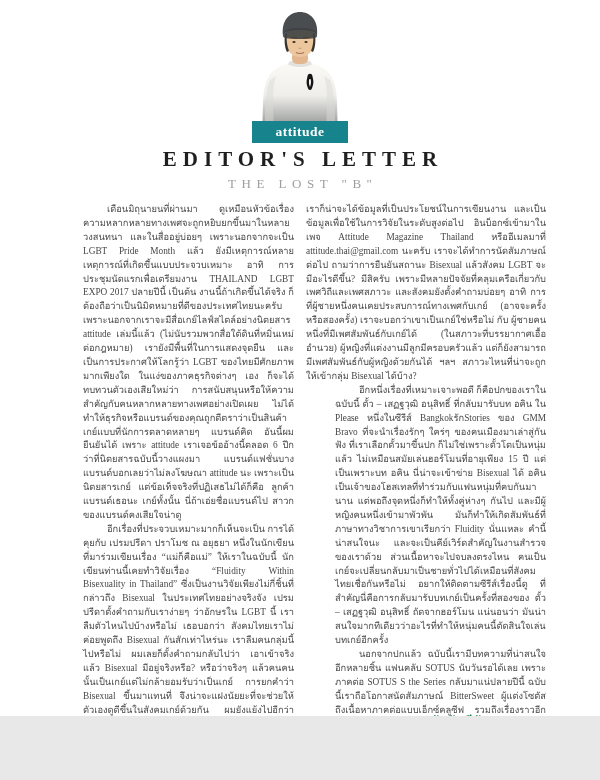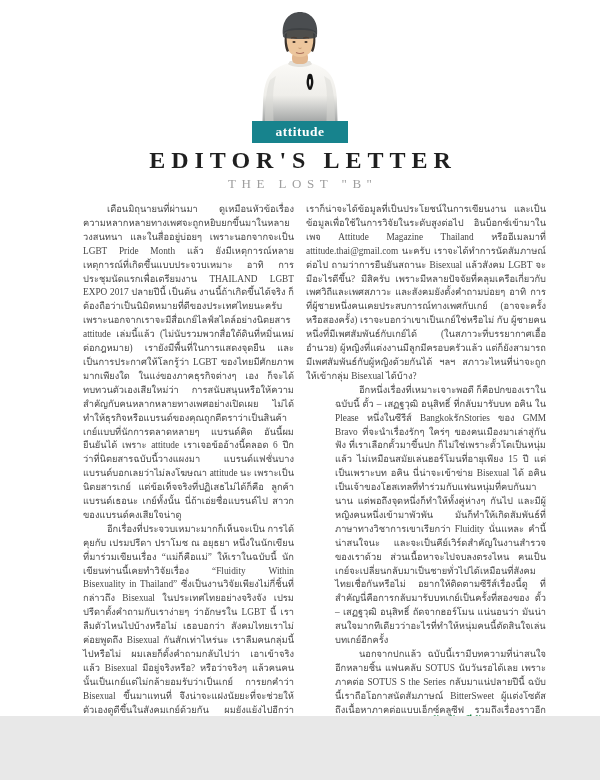--- a/index.html
+++ b/index.html
@@ -9,21 +9,21 @@
   }
   
   .photo-wrap{position:absolute;left:240px;top:6px;width:120px;height:134px;}
   .brand-badge{
     position:absolute;left:252px;top:121px;width:96px;height:22px;
     display:flex;align-items:center;justify-content:center;
     color:#ffffff;font-weight:bold;font-size:13.5px;letter-spacing:.5px;
   }
   .page-title{
     position:absolute;left:0;top:147px;width:600px;text-align:center;
-    font-size:24px;font-weight:bold;color:#1f1f1f;
+    font-size:21px;font-weight:bold;color:#1f1f1f;
     letter-spacing:6px;text-indent:6px;
   }
   .page-subtitle{
     position:absolute;left:0;top:176px;width:600px;text-align:center;
     font-size:13px;font-weight:normal;color:#9e9e9e;
     letter-spacing:5.5px;text-indent:5.5px;
   }
   
   .col{
     position:absolute;top:203px;width:240px;

